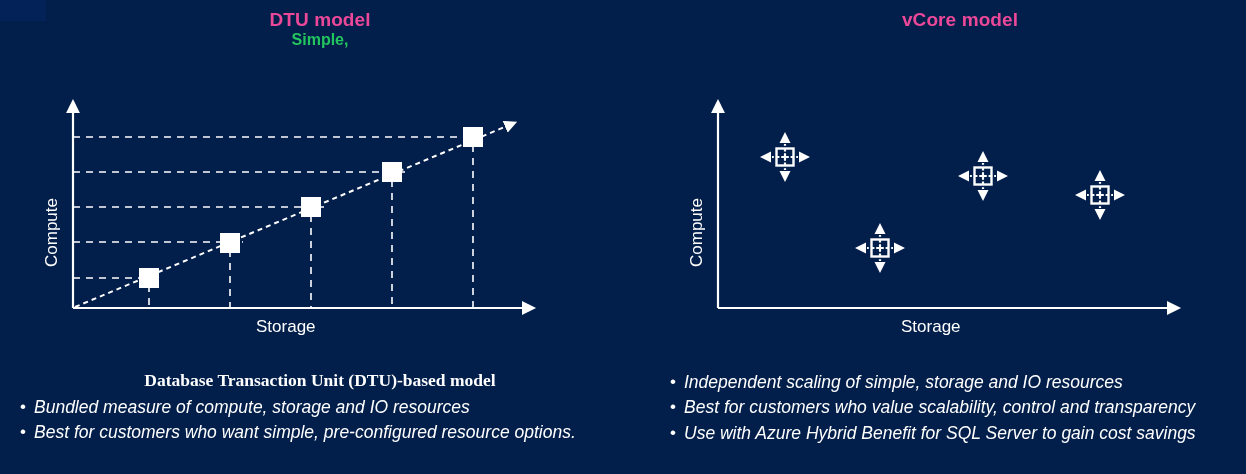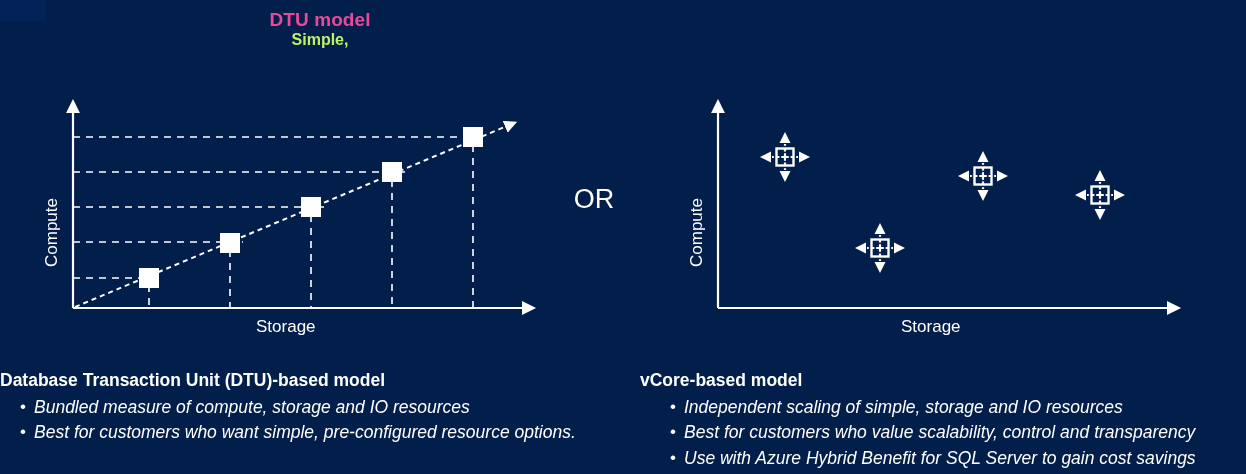--- a/index.html
+++ b/index.html
@@ -41,21 +41,21 @@
     display: block;
     font-size: 19px;
     font-weight: bold;
     letter-spacing: .1px;
     color: #ec4899;
   }
   .panel-head .h-sub {
     display: block;
     font-size: 16px;
     font-weight: bold;
-    color: #bef264;
+    color: #22c55e;
   }
   #dtu-head { left: 182px; top: 9px; width: 276px; }
   #vcore-head { left: 822px; top: 9px; width: 276px; }
 
   
   #or-label {
     position: absolute;
     left: 544px; top: 184px;
     width: 100px;
     text-align: center;
@@ -88,25 +88,27 @@
 
   
   .notes {
     position: absolute;
     top: 370px;
   }
   #dtu-notes { left: 0px; width: 640px; }
   #vcore-notes { left: 640px; width: 606px; }
 
   .notes-title {
+    text-align: center;
     font-size: 17.5px;
     font-weight: bold;
     color: #ffffff;
     margin: 0 0 3px 0;
     line-height: 1.25;
+    font-family: Liberation Serif, serif;
   }
   .bullet-list {
     list-style: none;
     margin: 0;
     padding: 0;
   }
   .bullet-row {
     display: flex;
     align-items: flex-start;
     font-size: 17.5px;
@@ -132,23 +134,23 @@
 <div class="slide">
 
   <div class="corner-tint"></div>
 
   <div class="panel-head" id="dtu-head">
     <span class="h-main">DTU model</span>
     <span class="h-sub">Simple,</span>
   </div>
 
   <div class="panel-head" id="vcore-head">
-  </div>
-
-  <div id="or-label">OR</div>
+    <span class="h-main">vCore model</span>
+  </div>
+
 
   <div class="chart" id="dtu-chart">
     <svg width="540" height="255" viewBox="0 0 540 255">
       <defs>
         <marker id="arrHead" markerWidth="7" markerHeight="7" refX="1" refY="3.2" orient="auto">
           <path d="M0,0 L6.5,3.2 L0,6.4 z" fill="#ffffff"></path>
         </marker>
       </defs>
 
       <g stroke="#ffffff" stroke-width="1.6" stroke-dasharray="7,6">
@@ -239,21 +241,20 @@
         <span class="bullet-text">Bundled measure of compute, storage and IO resources</span>
       </li>
       <li class="bullet-row">
         <span class="bullet-dot">•</span>
         <span class="bullet-text">Best for customers who want simple, pre-configured resource options.</span>
       </li>
     </ul>
   </div>
 
   <div class="notes" id="vcore-notes">
-    <div class="notes-title">vCore-based model</div>
     <ul class="bullet-list">
       <li class="bullet-row">
         <span class="bullet-dot">•</span>
         <span class="bullet-text">Independent scaling of simple, storage and IO resources</span>
       </li>
       <li class="bullet-row">
         <span class="bullet-dot">•</span>
         <span class="bullet-text">Best for customers who value scalability, control and transparency</span>
       </li>
       <li class="bullet-row">

